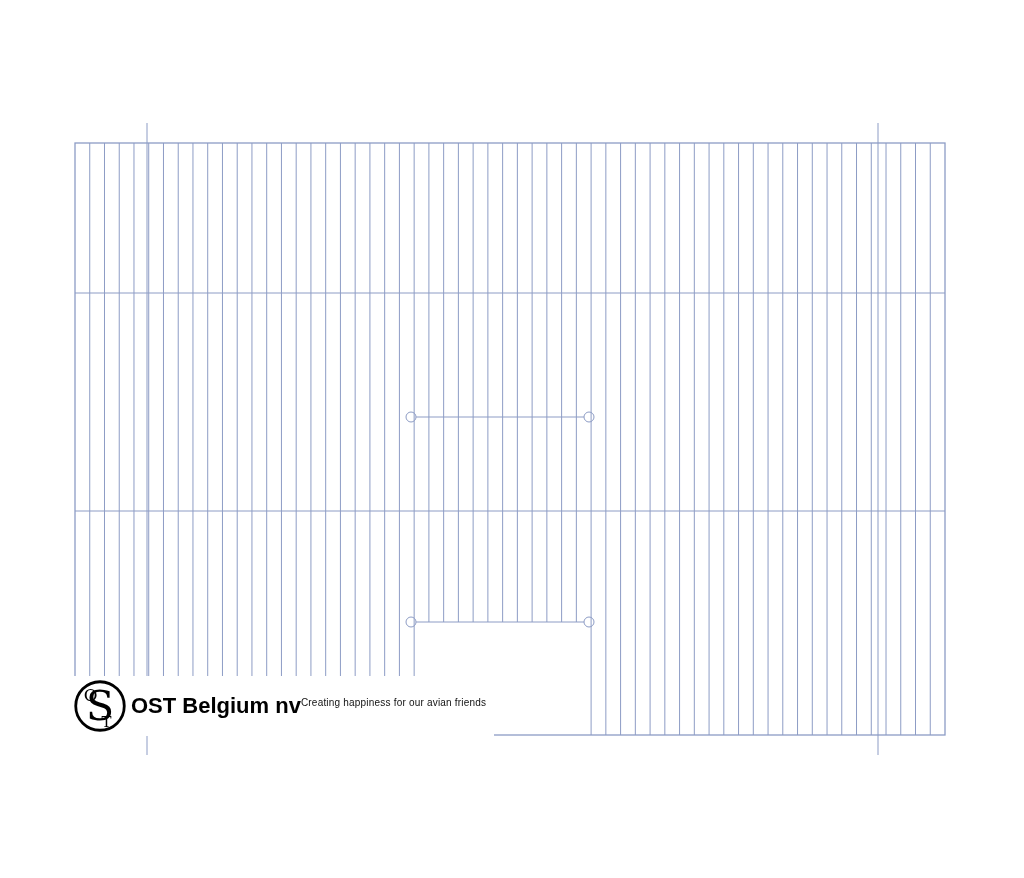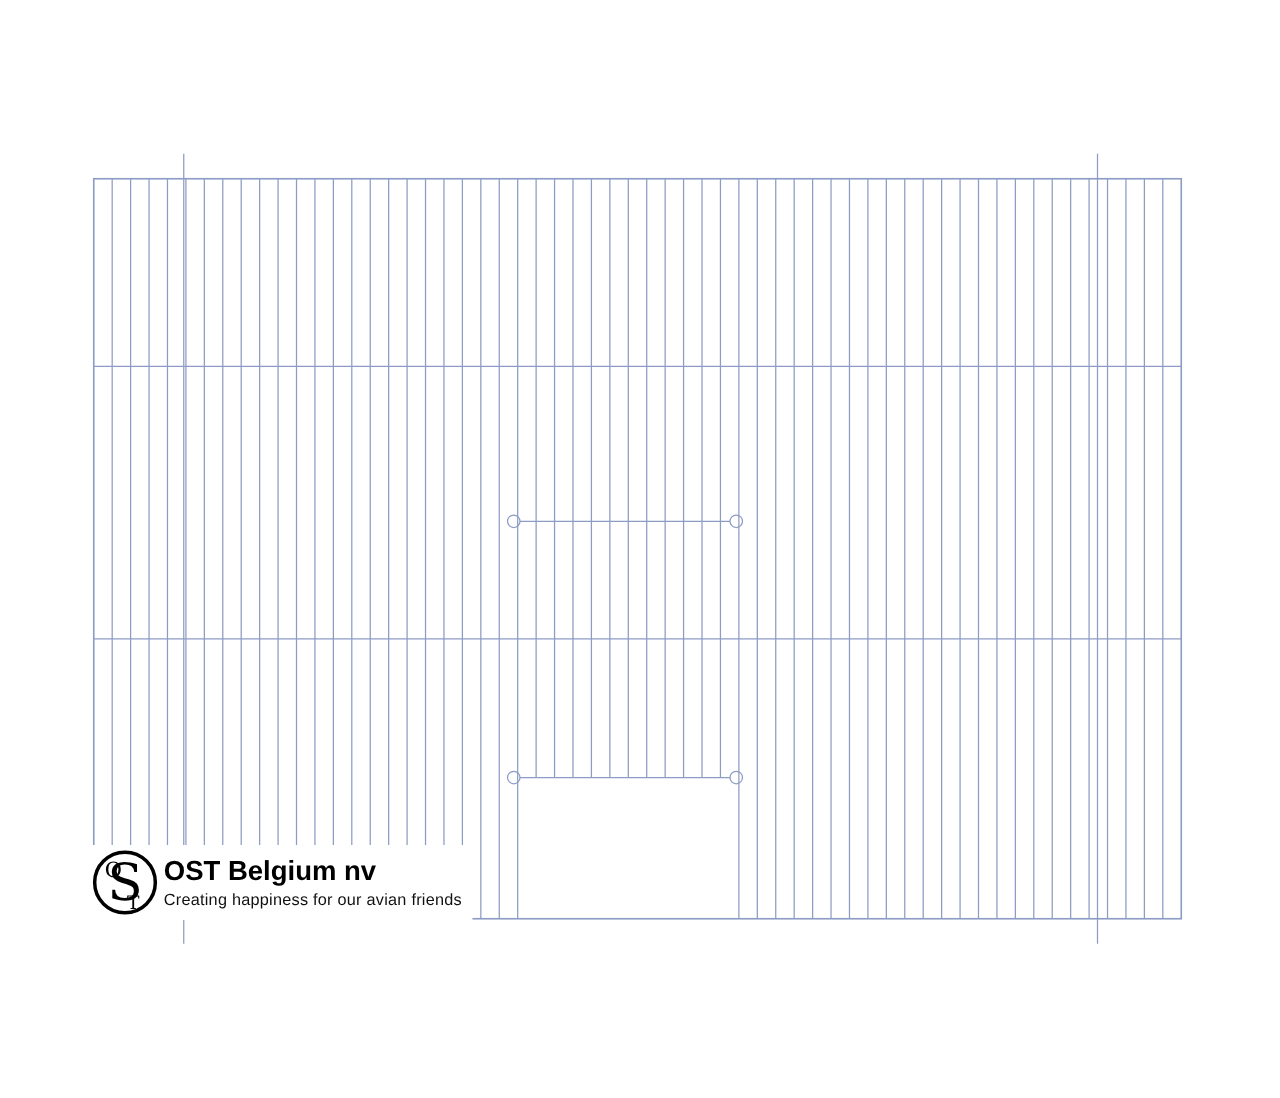--- a/index.html
+++ b/index.html
@@ -19,31 +19,31 @@
     align-items:center;
     gap:3px;
     padding:2px 8px 2px 0;
   }
   .logo{width:56px;height:56px;flex:0 0 auto;display:block;}
   .logo circle{fill:none;stroke:#000;stroke-width:3;}
   .logo text{fill:#000;font-family:"DejaVu Serif",serif;}
   .logo .mono-s{font-size:44px;}
   .logo .mono-o{font-size:18px;}
   .logo .mono-t{font-size:16px;}
-  .brand-text{display:flex;flex-direction:column;justify-content:center;}
+  .brand-text{display:flex;flex-direction:row;justify-content:center;}
   .company{
     font-size:22px;
     font-weight:bold;
     color:#000;
     line-height:1.05;
     white-space:nowrap;
     font-family:"Liberation Sans",sans-serif;
   }
   .tagline{
-    font-size:13px;
+    font-size:10px;
     color:#111;
     margin-top:3px;
     letter-spacing:0.2px;
     white-space:nowrap;
   }
 </style>
 </head>
 <body>
 
 <div class="canvas">

